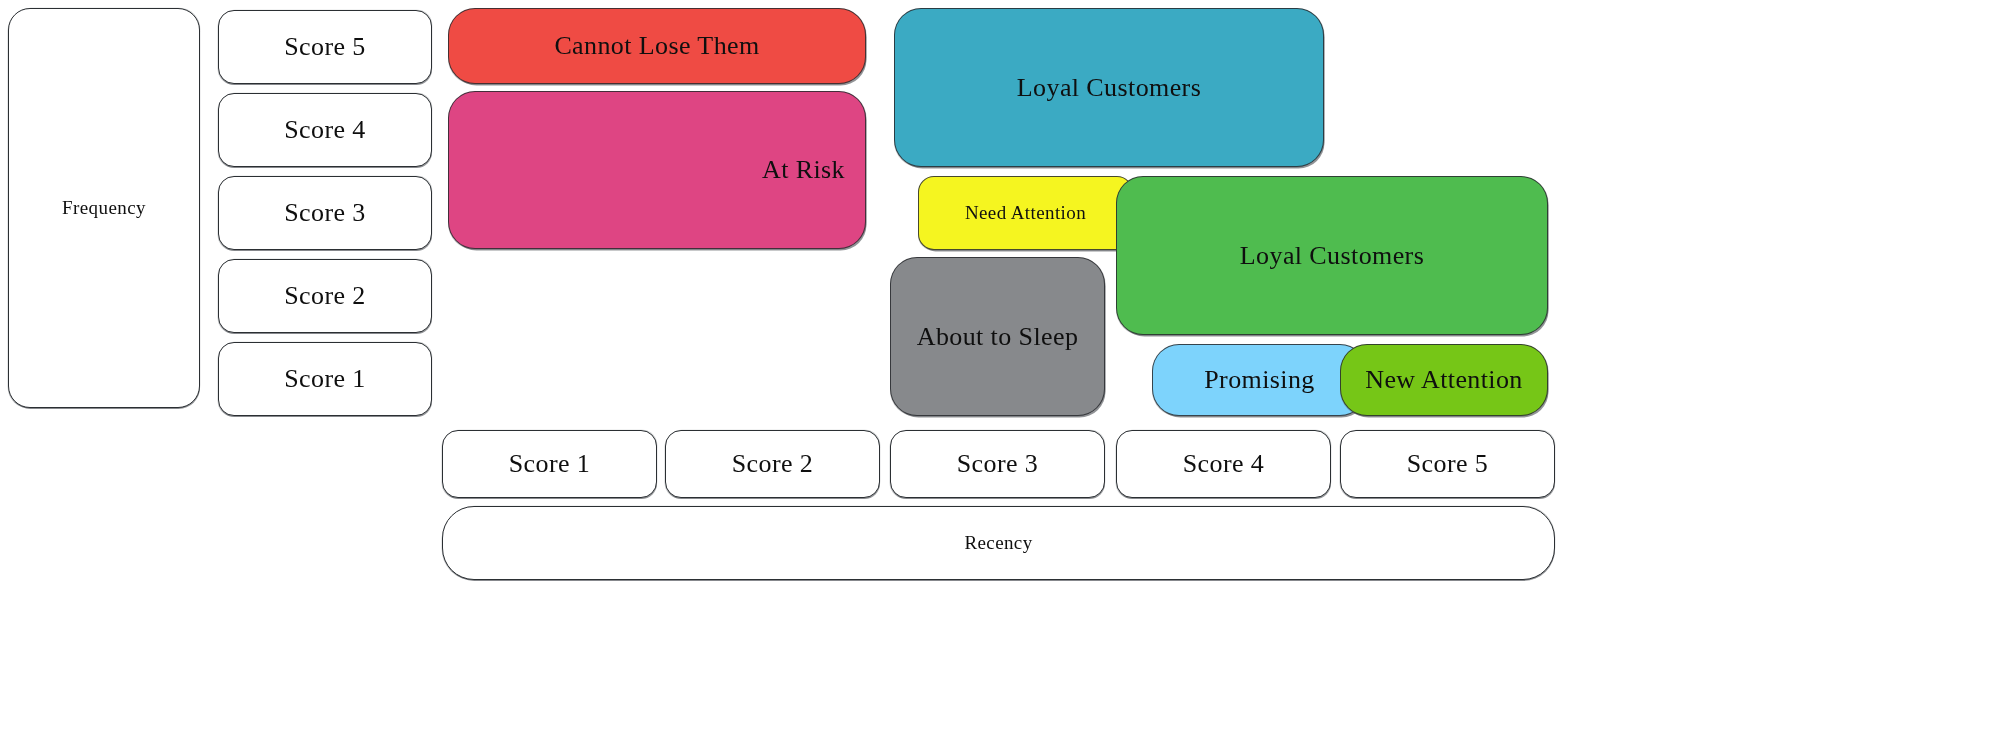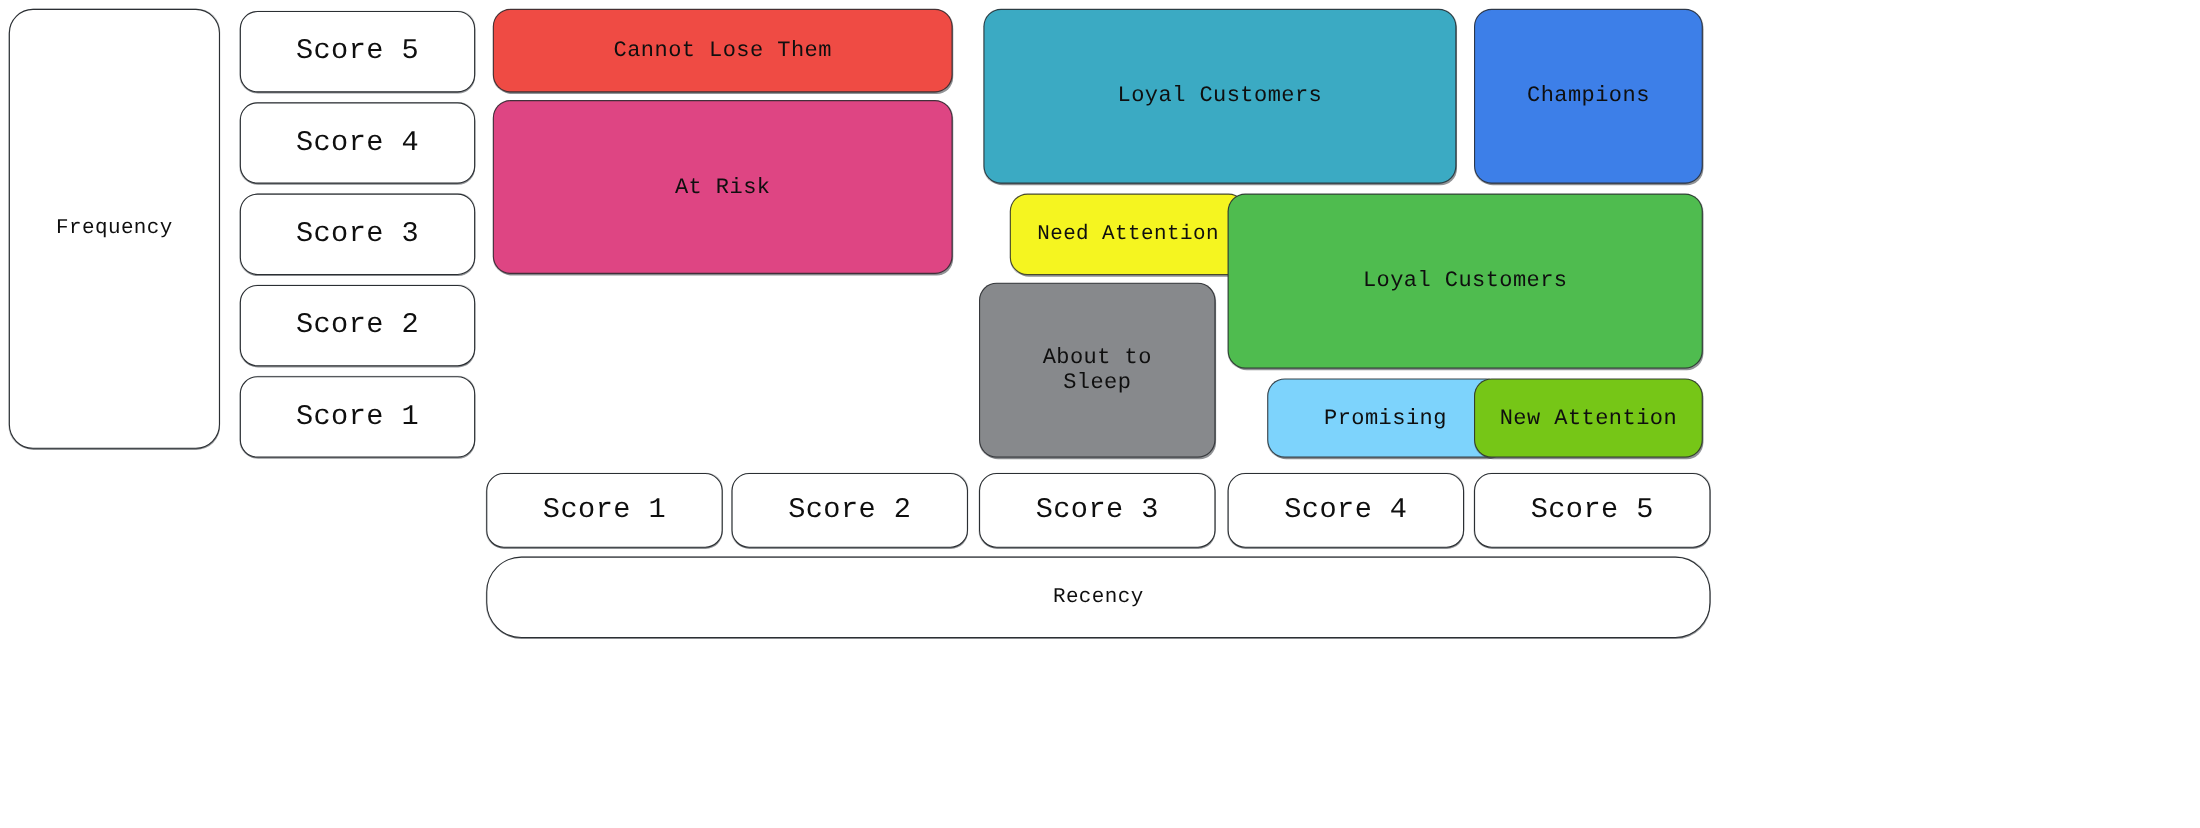--- a/index.html
+++ b/index.html
@@ -22,21 +22,21 @@
   
   .box {
     position: absolute;
     box-sizing: border-box;
     display: flex;
     align-items: center;
     justify-content: center;
     text-align: center;
     border-radius: 16px;
     color: #0f0f0f;
-    font-family: Liberation Mono, monospace;
+    font-family: Liberation Serif, serif;
     font-size: 25px;
     font-weight: 400;
     letter-spacing: 0.4px;
     line-height: 1.15;
     padding: 2px 20px;
     user-select: none;
   }
 
   
   .outline {
@@ -58,21 +58,21 @@
   }
 
   .label {
     display: block;
     pointer-events: none;
   }
 
   
   .t-axis   { font-size: 19px; }
   .t-score  { font-size: 26px; }
-  .t-seg    { font-size: 20px; }
+  .t-seg    { font-size: 26px; border-radius: 27px; }
   .t-seg-sm { font-size: 19px; margin-left: 28px; }
 </style>
 </head>
 <body>
 
 <div id="canvas">
 
   <div class="box outline t-axis" style="left:8px; top:8px; width:192px; height:400px; border-radius:22px;">
     <span class="label">Frequency</span>
   </div>
@@ -94,32 +94,29 @@
   </div>
 
   <div class="box outline t-score" style="left:218px; top:342px; width:214px; height:74px;">
     <span class="label">Score 1</span>
   </div>
 
   <div class="box filled t-seg" style="left:448px; top:8px; width:418px; height:76px; background:#ef4b44;">
     <span class="label">Cannot Lose Them</span>
   </div>
 
-  <div class="box filled t-seg" style="left:448px; top:91px; width:418px; height:158px; background:#de4583;">
+  <div class="box filled t-seg" style="left:448px; top:91px; width:418px; height:158px; background:#de4583;justify-content:flex-end;">
     <span class="label">At Risk</span>
   </div>
 
 
   <div class="box filled t-seg" style="left:894px; top:8px; width:430px; height:159px; background:#3baac3;">
     <span class="label">Loyal Customers</span>
   </div>
 
-  <div class="box filled t-seg" style="left:1340px; top:8px; width:208px; height:159px; background:#3d7fe8;">
-    <span class="label">Champions</span>
-  </div>
 
   <div class="box filled t-seg-sm" style="left:890px; top:176px; width:215px; height:74px; background:#f5f520;">
     <span class="label">Need Attention</span>
   </div>
 
   <div class="box filled t-seg" style="left:1116px; top:176px; width:432px; height:159px; background:#4fbc4f;">
     <span class="label">Loyal Customers</span>
   </div>
 
   <div class="box filled t-seg" style="left:890px; top:257px; width:215px; height:159px; background:#87898c;">

